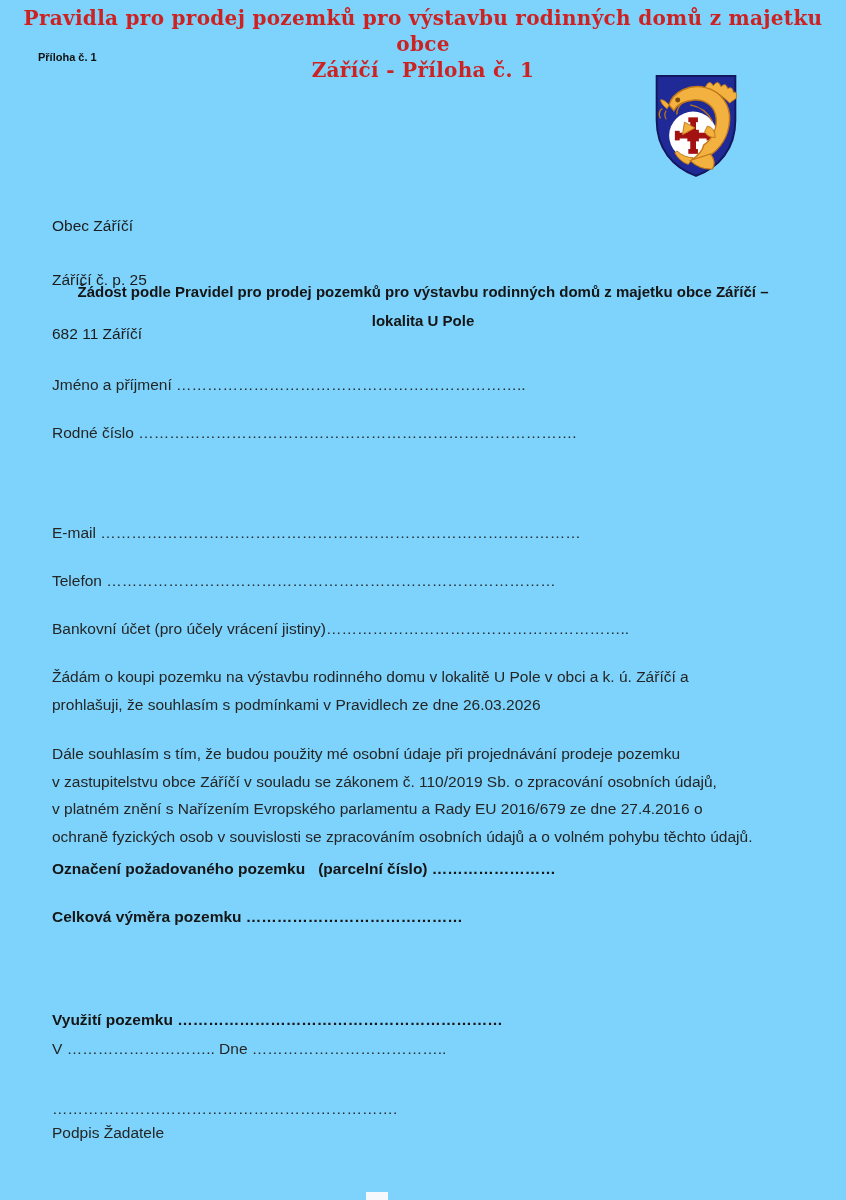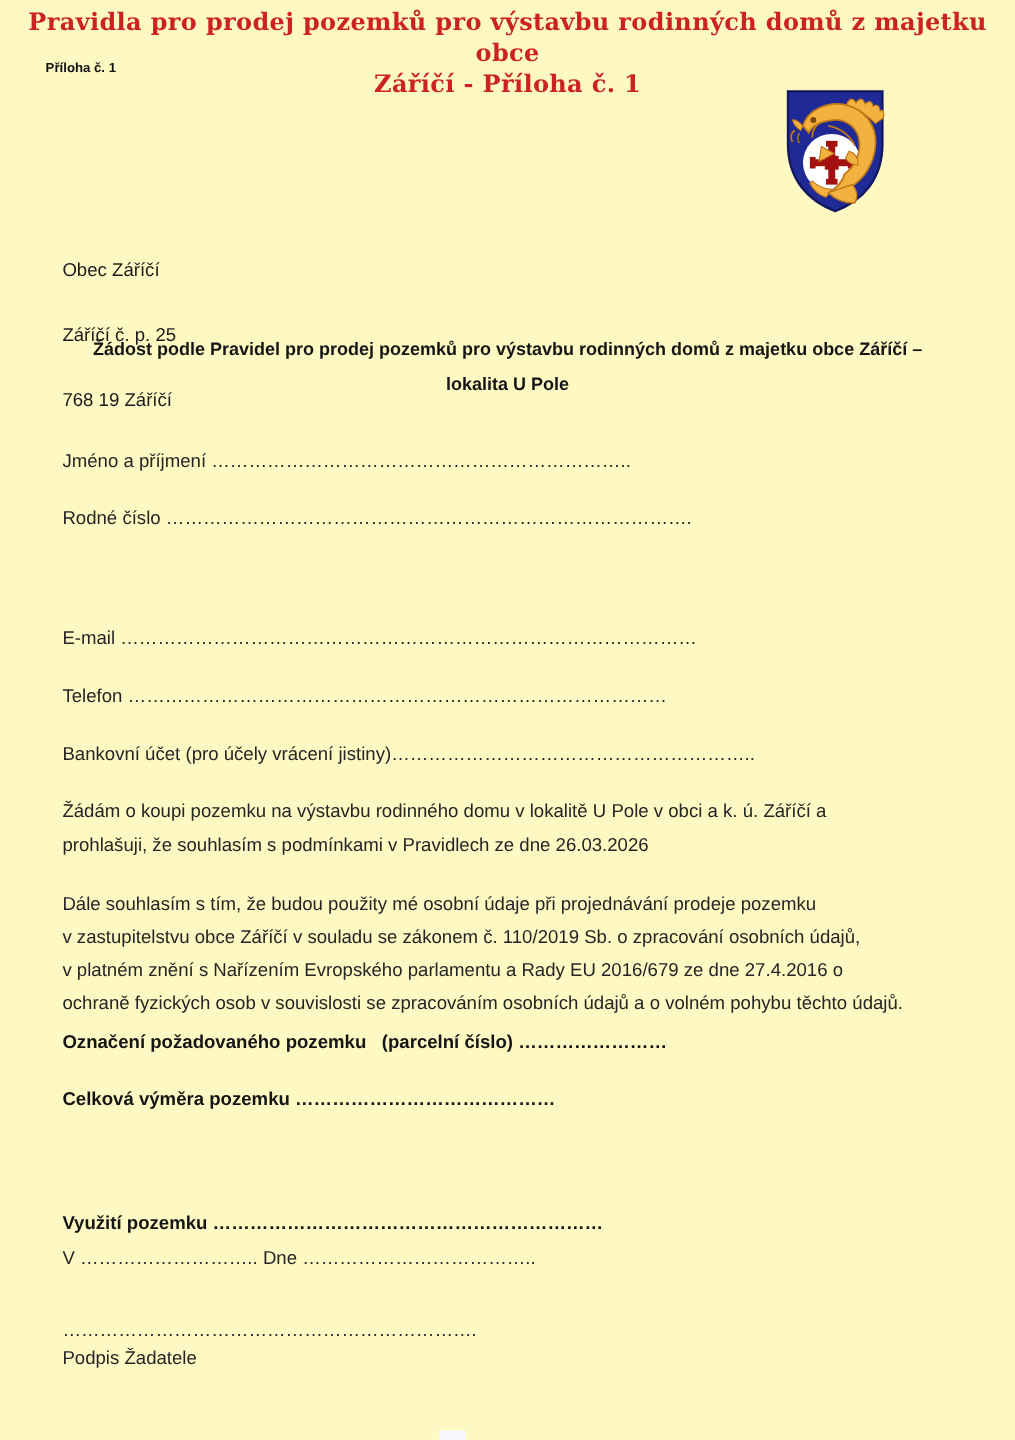--- a/index.html
+++ b/index.html
@@ -1,20 +1,20 @@
 <!DOCTYPE html>
 <html><head>
 <meta charset="utf-8">
 <style>
   html, body { margin: 0; padding: 0; background: #ffffff; }
   .page {
     position: relative;
     width: 846px;
     height: 1200px;
-    background: #fef9c3;
+    background: #7dd3fc;
     font-family: "Liberation Sans", sans-serif;
     color: #1c1c1c;
     overflow: hidden;
   }
   .abs { position: absolute; }
   .doc-title {
     top: 5px; left: 23px; width: 800px;
     text-align: center;
     font-family: "DejaVu Serif", serif;
     font-weight: bold;
@@ -101,21 +101,21 @@
         <path d="M62 56 q8 2 8 12 q-8 0 -11 -6 z" fill="#f3b13f" stroke="#c07818" stroke-width="1"></path>
         <path d="M30 82 q8 7 17 7 l-5 7 q-9 -3 -14 -12 z" fill="#f3b13f" stroke="#c07818" stroke-width="1"></path>
         <path d="M44 92 L65 85 C69 90 70 96 67 101 C58 101 50 98 44 92 Z" fill="#f3b13f" stroke="#c07818" stroke-width="1.2"></path>
       </g>
     </svg>
   </div>
 
   <div class="abs address-block">
     <div>Obec Záříčí</div>
     <div>Záříčí č. p. 25</div>
-    <div>768 19 Záříčí</div>
+    <div>682 11 Záříčí</div>
   </div>
 
   <div class="abs subject-heading">Žádost podle Pravidel pro prodej pozemků pro výstavbu rodinných domů z majetku obce Záříčí –
 lokalita U Pole</div>
 
   <div class="abs form-line" style="top:376px">Jméno a příjmení …………………………………………………………..</div>
   <div class="abs form-line" style="top:424px">Rodné číslo ………………………………………………………………………….</div>
   <div class="abs form-line" style="top:524px">E-mail …………………………………………………………………………………</div>
   <div class="abs form-line" style="top:572px">Telefon ……………………………………………………………………………</div>
   <div class="abs form-line" style="top:620px">Bankovní účet (pro účely vrácení jistiny)…………………………………………………..</div>

